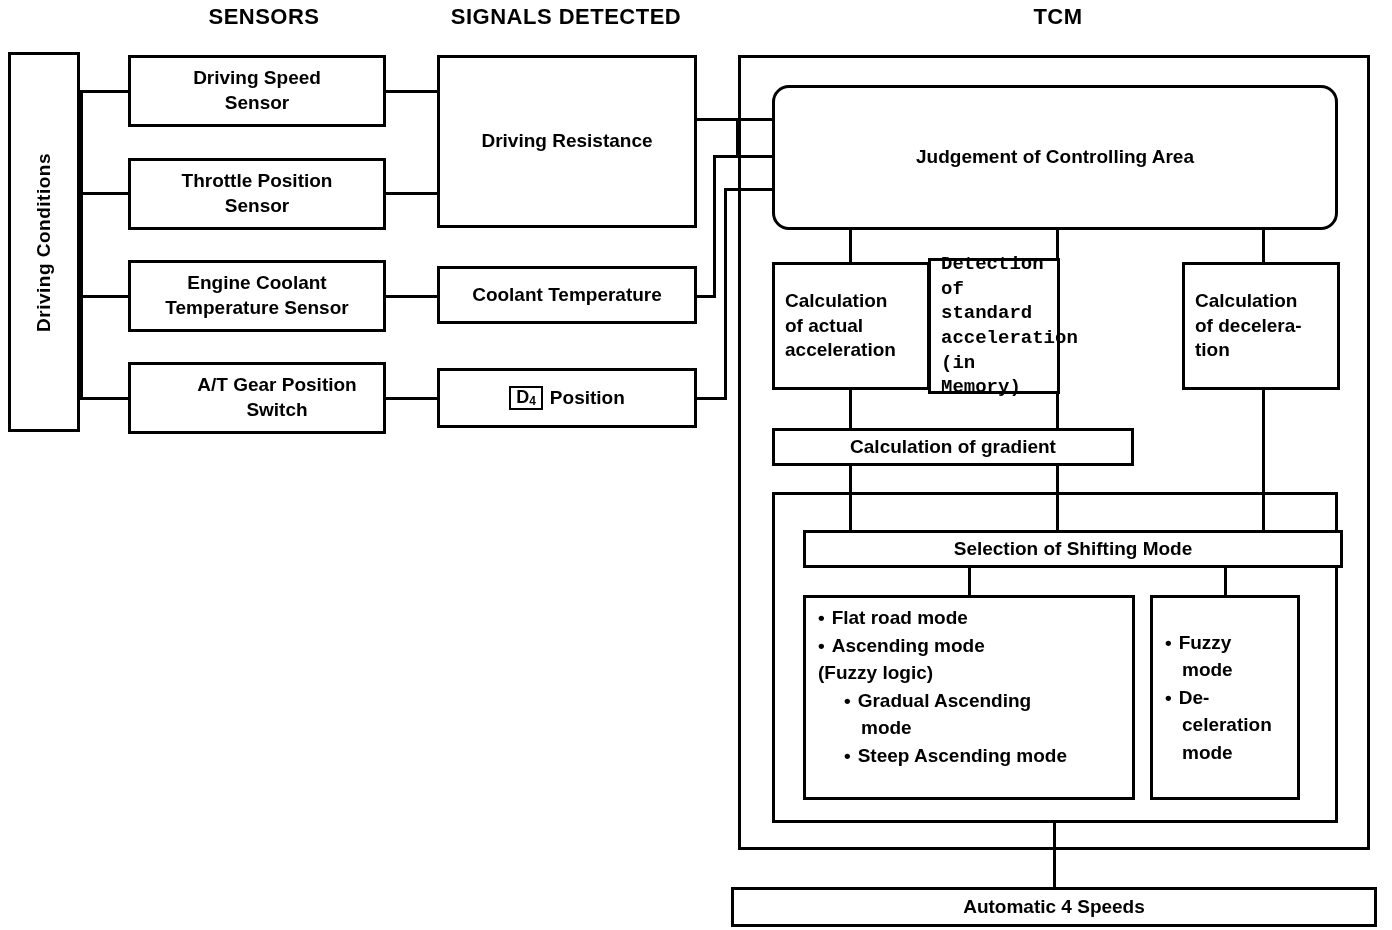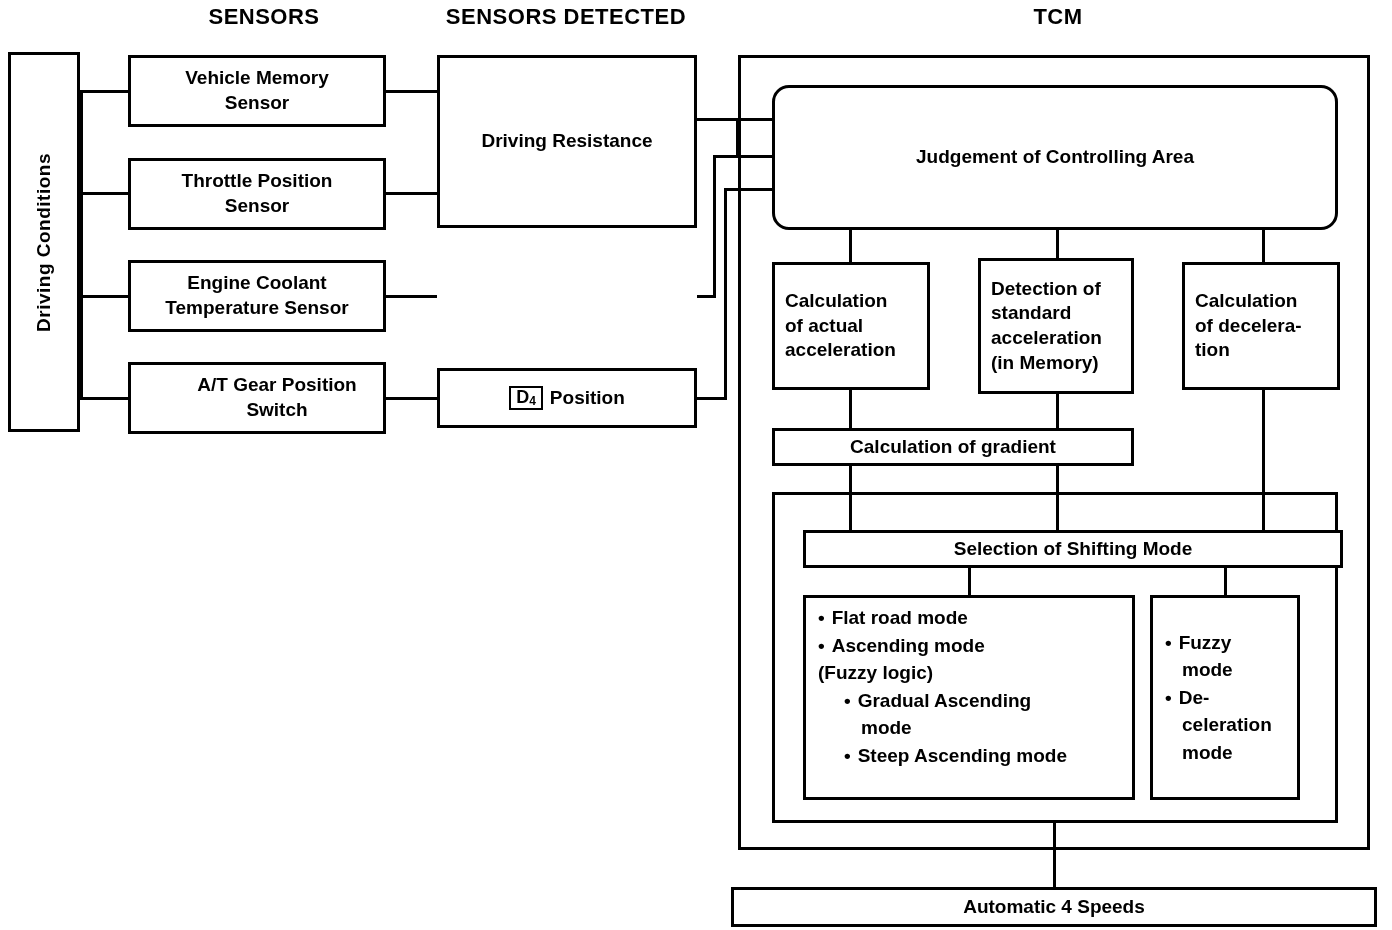--- a/index.html
+++ b/index.html
@@ -91,36 +91,36 @@
   }
   .d4 sub{font-size:12px;vertical-align:baseline;position:relative;top:2px;}
   .rowflex{display:flex;align-items:center;justify-content:center;}
 </style>
 </head>
 <body>
 
 <div id="canvas">
 
   <div class="col-head" style="left:178px;top:4px;width:172px;">SENSORS</div>
-  <div class="col-head" style="left:430px;top:4px;width:272px;">SENSORS DETECTED</div>
+  <div class="col-head" style="left:430px;top:4px;width:272px;">SIGNALS DETECTED</div>
   <div class="col-head" style="left:1010px;top:4px;width:96px;">TCM</div>
 
   <div class="vert" style="left:8px;top:52px;width:72px;height:380px;">
     <span>Driving Conditions</span>
   </div>
 
   <div class="v" style="left:80px;top:90px;height:308px;"></div>
 
   <div class="h" style="left:80px;top:90px;width:48px;"></div>
   <div class="h" style="left:80px;top:192px;width:48px;"></div>
   <div class="h" style="left:80px;top:295px;width:48px;"></div>
   <div class="h" style="left:80px;top:397px;width:48px;"></div>
 
   <div class="bx" style="left:128px;top:55px;width:258px;height:72px;">
-    <div class="inner" style="white-space:pre-line;">Vehicle Memory
+    <div class="inner" style="white-space:pre-line;">Driving Speed
 Sensor</div>
   </div>
   <div class="bx" style="left:128px;top:158px;width:258px;height:72px;">
     <div class="inner" style="white-space:pre-line;">Throttle Position
 Sensor</div>
   </div>
   <div class="bx" style="left:128px;top:260px;width:258px;height:72px;">
     <div class="inner" style="white-space:pre-line;">Engine Coolant
 Temperature Sensor</div>
   </div>
@@ -129,20 +129,23 @@
 Switch</div>
   </div>
 
   <div class="h" style="left:386px;top:90px;width:51px;"></div>
   <div class="h" style="left:386px;top:192px;width:51px;"></div>
   <div class="h" style="left:386px;top:295px;width:51px;"></div>
   <div class="h" style="left:386px;top:397px;width:51px;"></div>
 
   <div class="bx" style="left:437px;top:55px;width:260px;height:173px;">
     <div class="inner">Driving Resistance</div>
+  </div>
+  <div class="bx" style="left:437px;top:266px;width:260px;height:58px;">
+    <div class="inner">Coolant Temperature</div>
   </div>
   <div class="bx" style="left:437px;top:368px;width:260px;height:60px;">
     <div class="inner rowflex">
       <span class="d4"><span>D</span><sub>4</sub></span>
         <span>Position</span>
     </div>
   </div>
 
   <div class="h" style="left:697px;top:118px;width:75px;"></div>
 
@@ -164,21 +167,21 @@
 
   <div class="v" style="left:849px;top:230px;height:32px;"></div>
   <div class="v" style="left:1056px;top:230px;height:32px;"></div>
   <div class="v" style="left:1262px;top:230px;height:32px;"></div>
 
   <div class="bx left pad" style="left:772px;top:262px;width:158px;height:128px;">
     <div class="inner" style="white-space:pre-line;">Calculation
 of actual
 acceleration</div>
   </div>
-  <div class="bx left pad" style="left:978px;top:258px;width:156px;height:136px;">
+  <div class="bx left pad" style="left:928px;top:258px;width:132px;height:136px;font-family:Liberation Mono, monospace;">
     <div class="inner" style="white-space:pre-line;">Detection of
 standard
 acceleration
 (in Memory)</div>
   </div>
   <div class="bx left pad" style="left:1182px;top:262px;width:158px;height:128px;">
     <div class="inner" style="white-space:pre-line;">Calculation
 of decelera-
 tion</div>
   </div>

